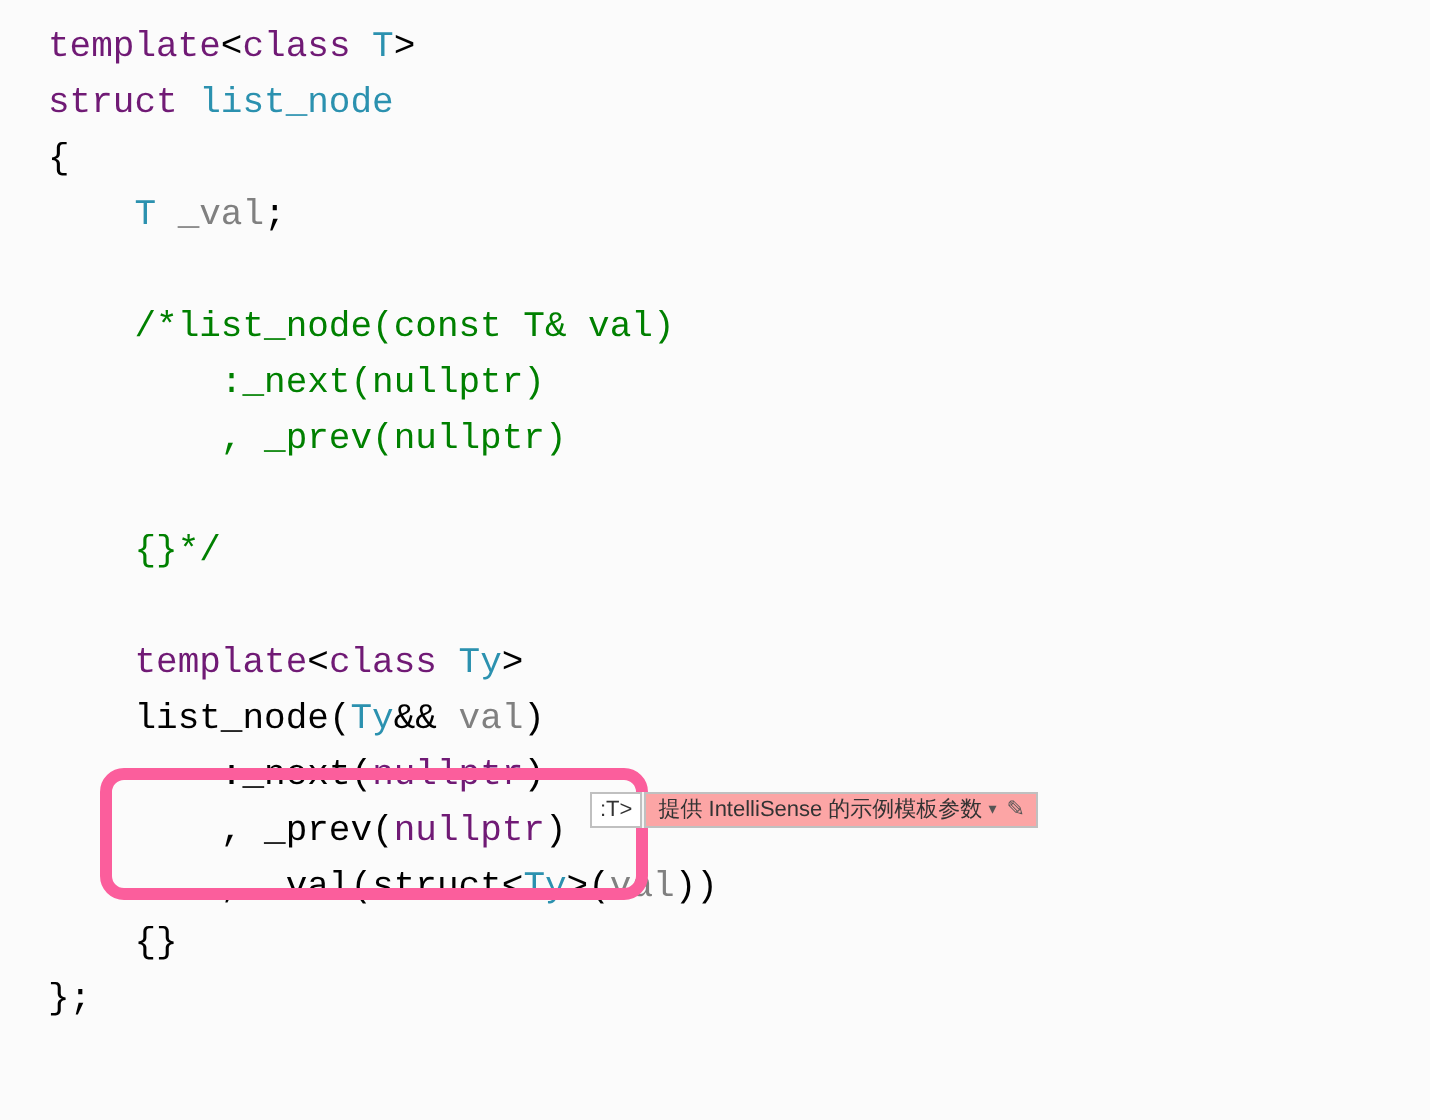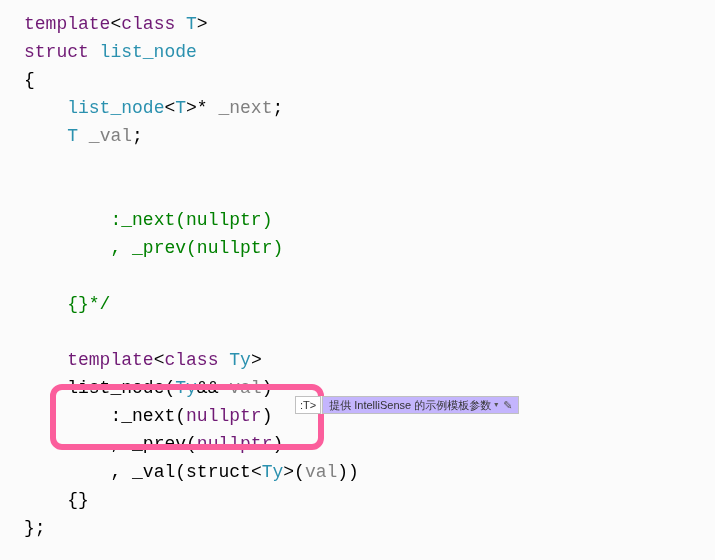--- a/index.html
+++ b/index.html
@@ -51,21 +51,21 @@
     border: 1px solid #c0c0c0;
     background: #fff;
     padding: 0 4px;
     height: 18px;
     display: flex;
     align-items: center;
     margin-right: 1px;
   }
   .is-body {
     border: 1px solid #c0c0c0;
-    background: #c4b5fd;
+    background: #fca5a5;
     padding: 0 6px;
     height: 18px;
     display: flex;
     align-items: center;
   }
   .is-tri {
     margin-left: 3px;
     font-size: 8px;
     color: #555;
   }
@@ -79,28 +79,27 @@
 <body>
 
 <div class="code">
 
 <div class="line"><span class="kw">template</span><span class="punct">&lt;</span><span class="kw">class</span><span class="type"> T</span><span class="punct">&gt;</span></div>
 
 <div class="line"><span class="kw">struct</span><span class="type"> list_node</span></div>
 
 <div class="line"><span class="punct">{</span></div>
 
-<div class="line"><span>    </span><span class="type">list_node</span><span class="punct">&lt;</span><span class="type">T</span><span class="punct">&gt;* </span><span class="grey">_next</span><span class="punct">;</span></div>
 
 
 <div class="line"><span>    </span><span class="type">T</span><span class="grey"> _val</span><span class="punct">;</span></div>
 
 <div class="line">&nbsp;</div>
 
-<div class="line"><span>    </span></div>
+<div class="line"><span>    </span><span class="comment">/*list_node(const T&amp; val)</span></div>
 <div class="line"><span>        </span><span class="comment">:_next(nullptr)</span></div>
 <div class="line"><span>        </span><span class="comment">, _prev(nullptr)</span></div>
 <div class="line"><span>        </span></div>
 <div class="line"><span>    </span><span class="comment">{}*/</span></div>
 
 <div class="line">&nbsp;</div>
 
 <div class="line"><span>    </span><span class="kw">template</span><span class="punct">&lt;</span><span class="kw">class</span><span class="type"> Ty</span><span class="punct">&gt;</span></div>
 
 <div class="line"><span>    </span><span class="ident">list_node</span><span class="punct">(</span><span class="type">Ty</span><span class="punct">&amp;&amp; </span><span class="grey">val</span><span class="punct">)</span></div>

